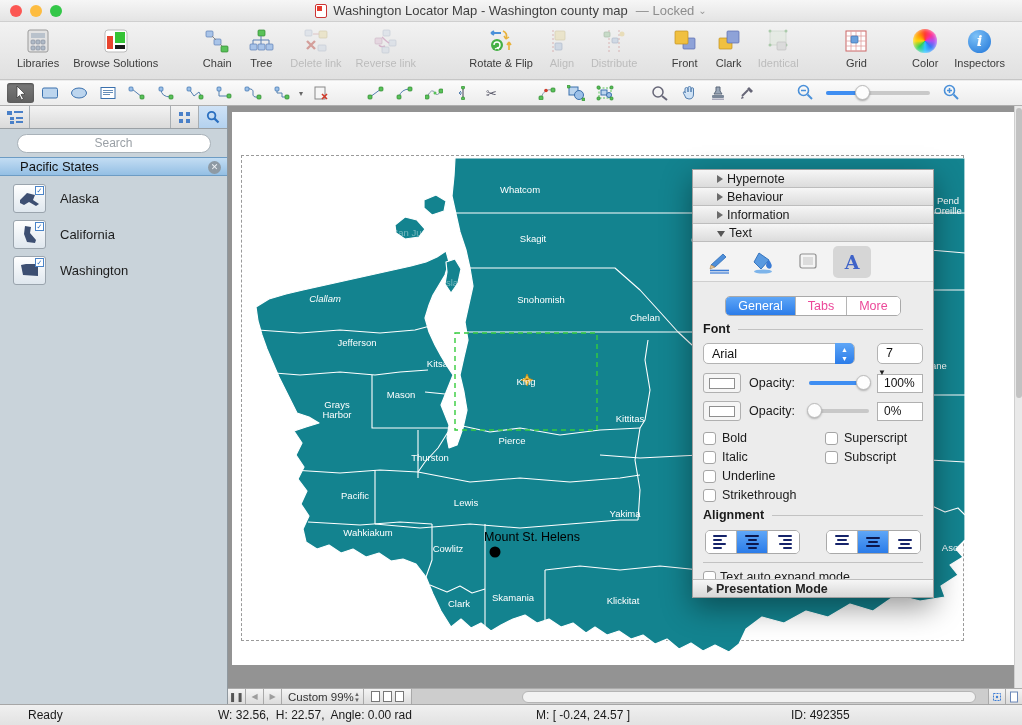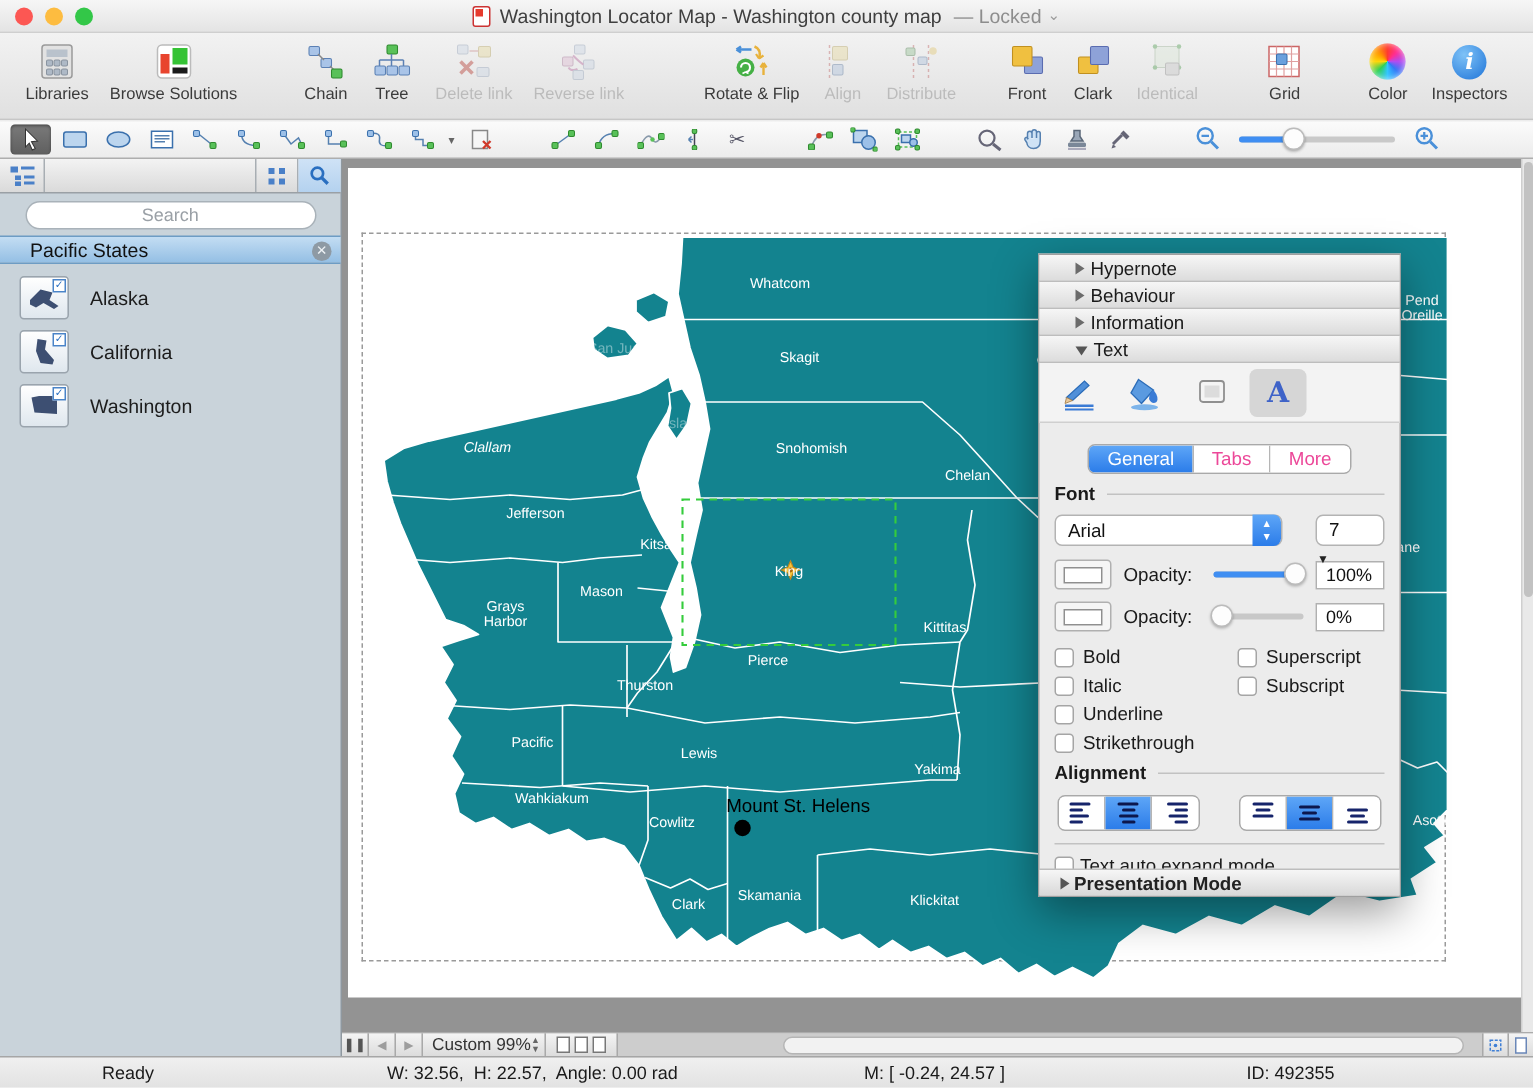--- a/index.html
+++ b/index.html
@@ -158,21 +158,21 @@
   .pg-zoom{width:82px;font-size:11.5px;color:#333;justify-content:flex-start;padding-left:6px;position:relative;}
   .pg-zoom .stp{position:absolute;right:3px;font-size:6px;line-height:6px;color:#666;text-align:center;}
   .pg-pages{width:48px;gap:3px;}
   .pg-pages i{display:block;width:9px;height:11px;background:#fff;border:1px solid #777;}
   .hsc-track{flex:1;height:16px;position:relative;background:#cdcdcd;}
   .hsc-thumb{position:absolute;left:110px;right:12px;top:2px;height:12px;background:#f2f2f2;border-radius:6px;border:1px solid #b5b5b5;}
   .corner-btn{width:17px;height:15px;border-left:1px solid #a9a9a9;background:linear-gradient(#f4f4f4,#dcdcdc);
     display:flex;align-items:center;justify-content:center;}
   .statusbar{position:absolute;left:0;top:704px;width:1022px;height:21px;background:linear-gradient(#f0f0f0,#e2e2e2);
     border-top:1px solid #a6a6a6;font-size:12px;color:#1a1a1a;}
-  .statusbar span{position:absolute;top:3px;white-space:pre;margin-left:40px;}
+  .statusbar span{position:absolute;top:3px;white-space:pre;}
 </style>
 </head>
 <body>
 
 <div class="app">
 
   <div class="titlebar">
     <div class="lights">
       <div class="light" style="background:#fc5753"></div>
       <div class="light" style="background:#fdbc40"></div>

